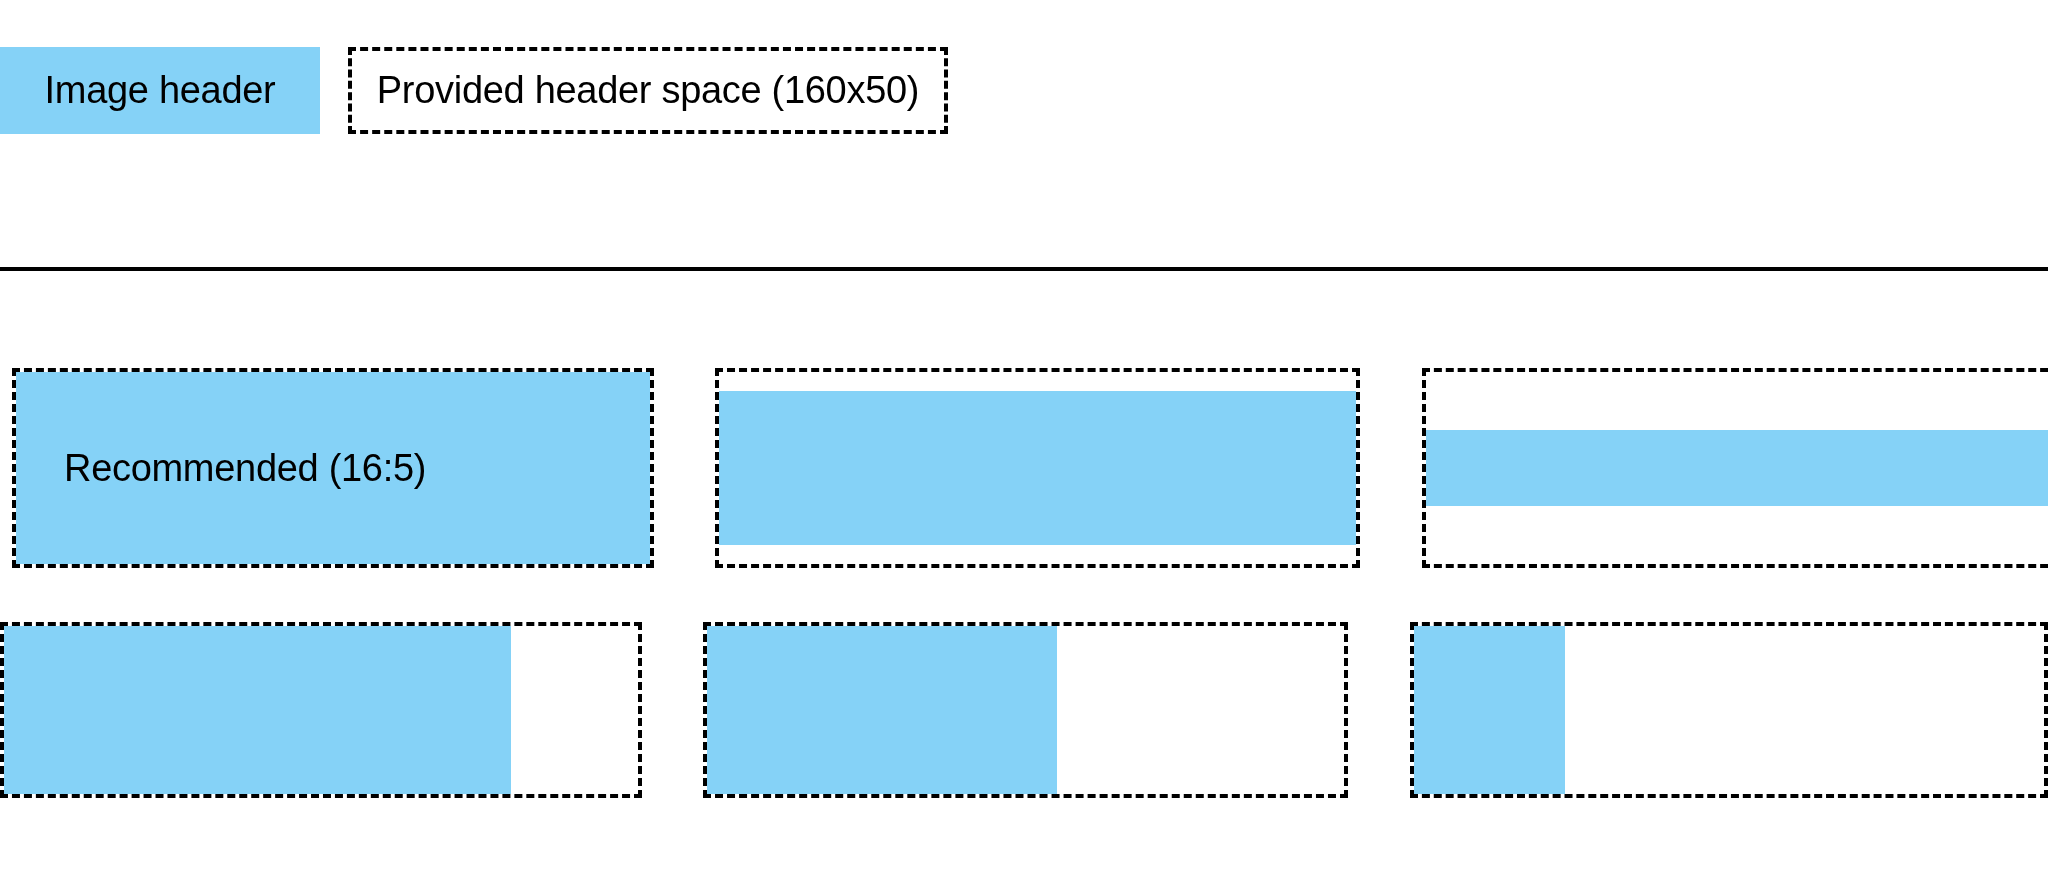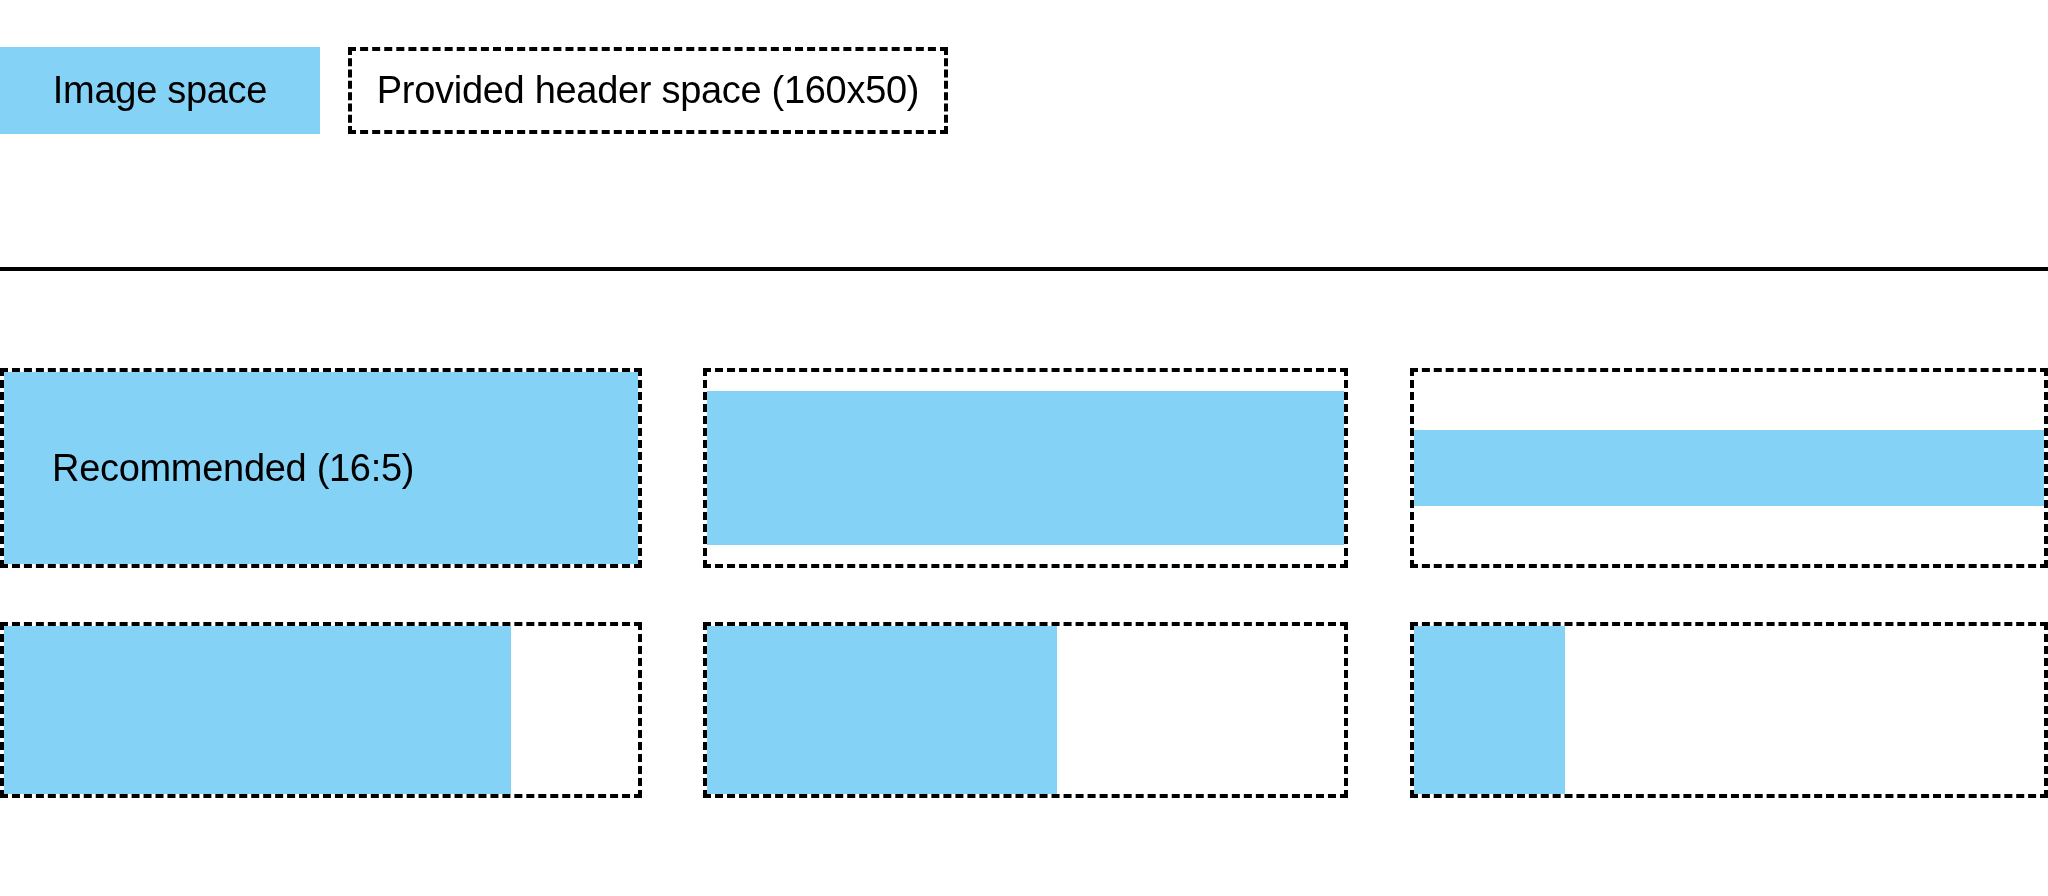--- a/index.html
+++ b/index.html
@@ -95,21 +95,21 @@
   }
 
   .cell {
     position: absolute;
     top: 0;
     box-sizing: border-box;
     border: 4px dashed #000000;
     background: #ffffff;
     overflow: hidden;
   }
-  .row-1 .cell { height: 200px; }
+  .row-1 .cell { height: 200px; margin-left: 12px; }
   .row-2 .cell { height: 176px; }
 
   .cell.col-1 { left: 0px;    width: 642px; }
   .cell.col-2 { left: 703px;  width: 645px; }
   .cell.col-3 { left: 1410px; width: 638px; }
 
   
   .fill {
     position: absolute;
     background: #85D2F7;
@@ -127,21 +127,21 @@
     z-index: 2;
   }
 </style>
 </head>
 <body>
 
 <div id="canvas">
 
   <div class="legend-row">
     <div class="legend-swatch">
-      <span class="legend-swatch-label">Image space</span>
+      <span class="legend-swatch-label">Image header</span>
     </div>
     <div class="legend-gap"></div>
     <div class="legend-box">
       <span class="legend-box-label">Provided header space (160x50)</span>
     </div>
   </div>
 
   <div class="divider"></div>
 
   <div class="grid">

